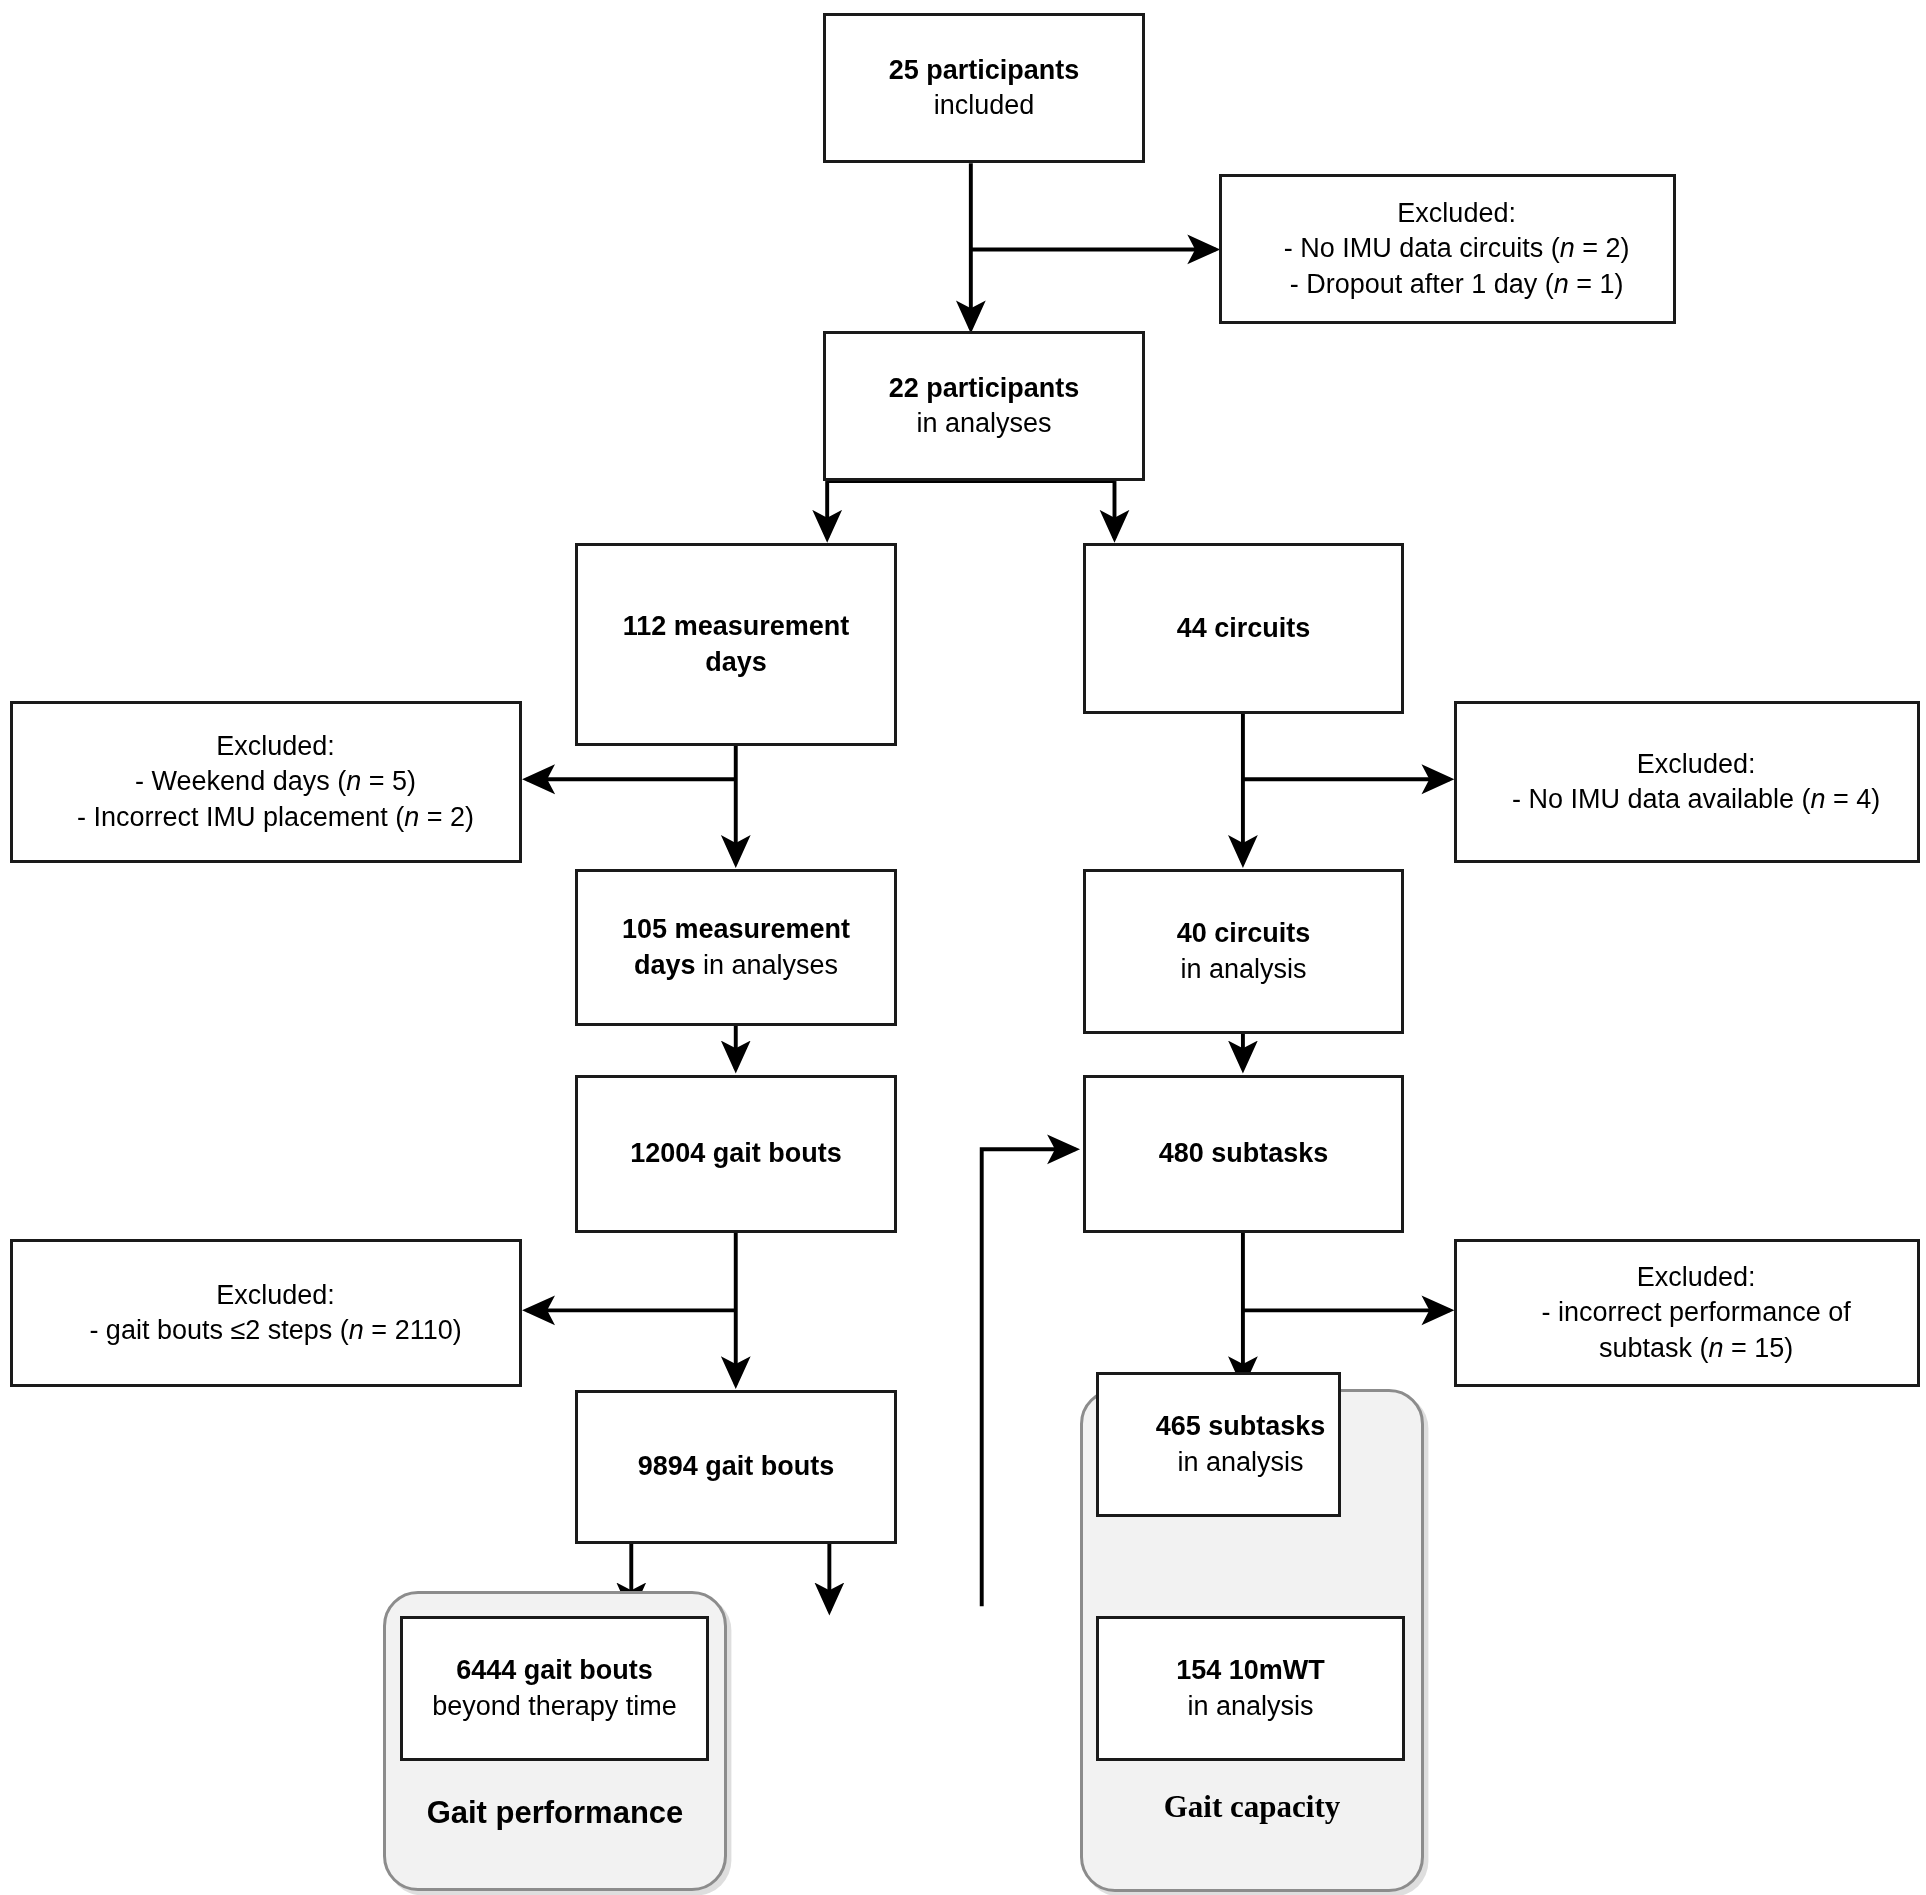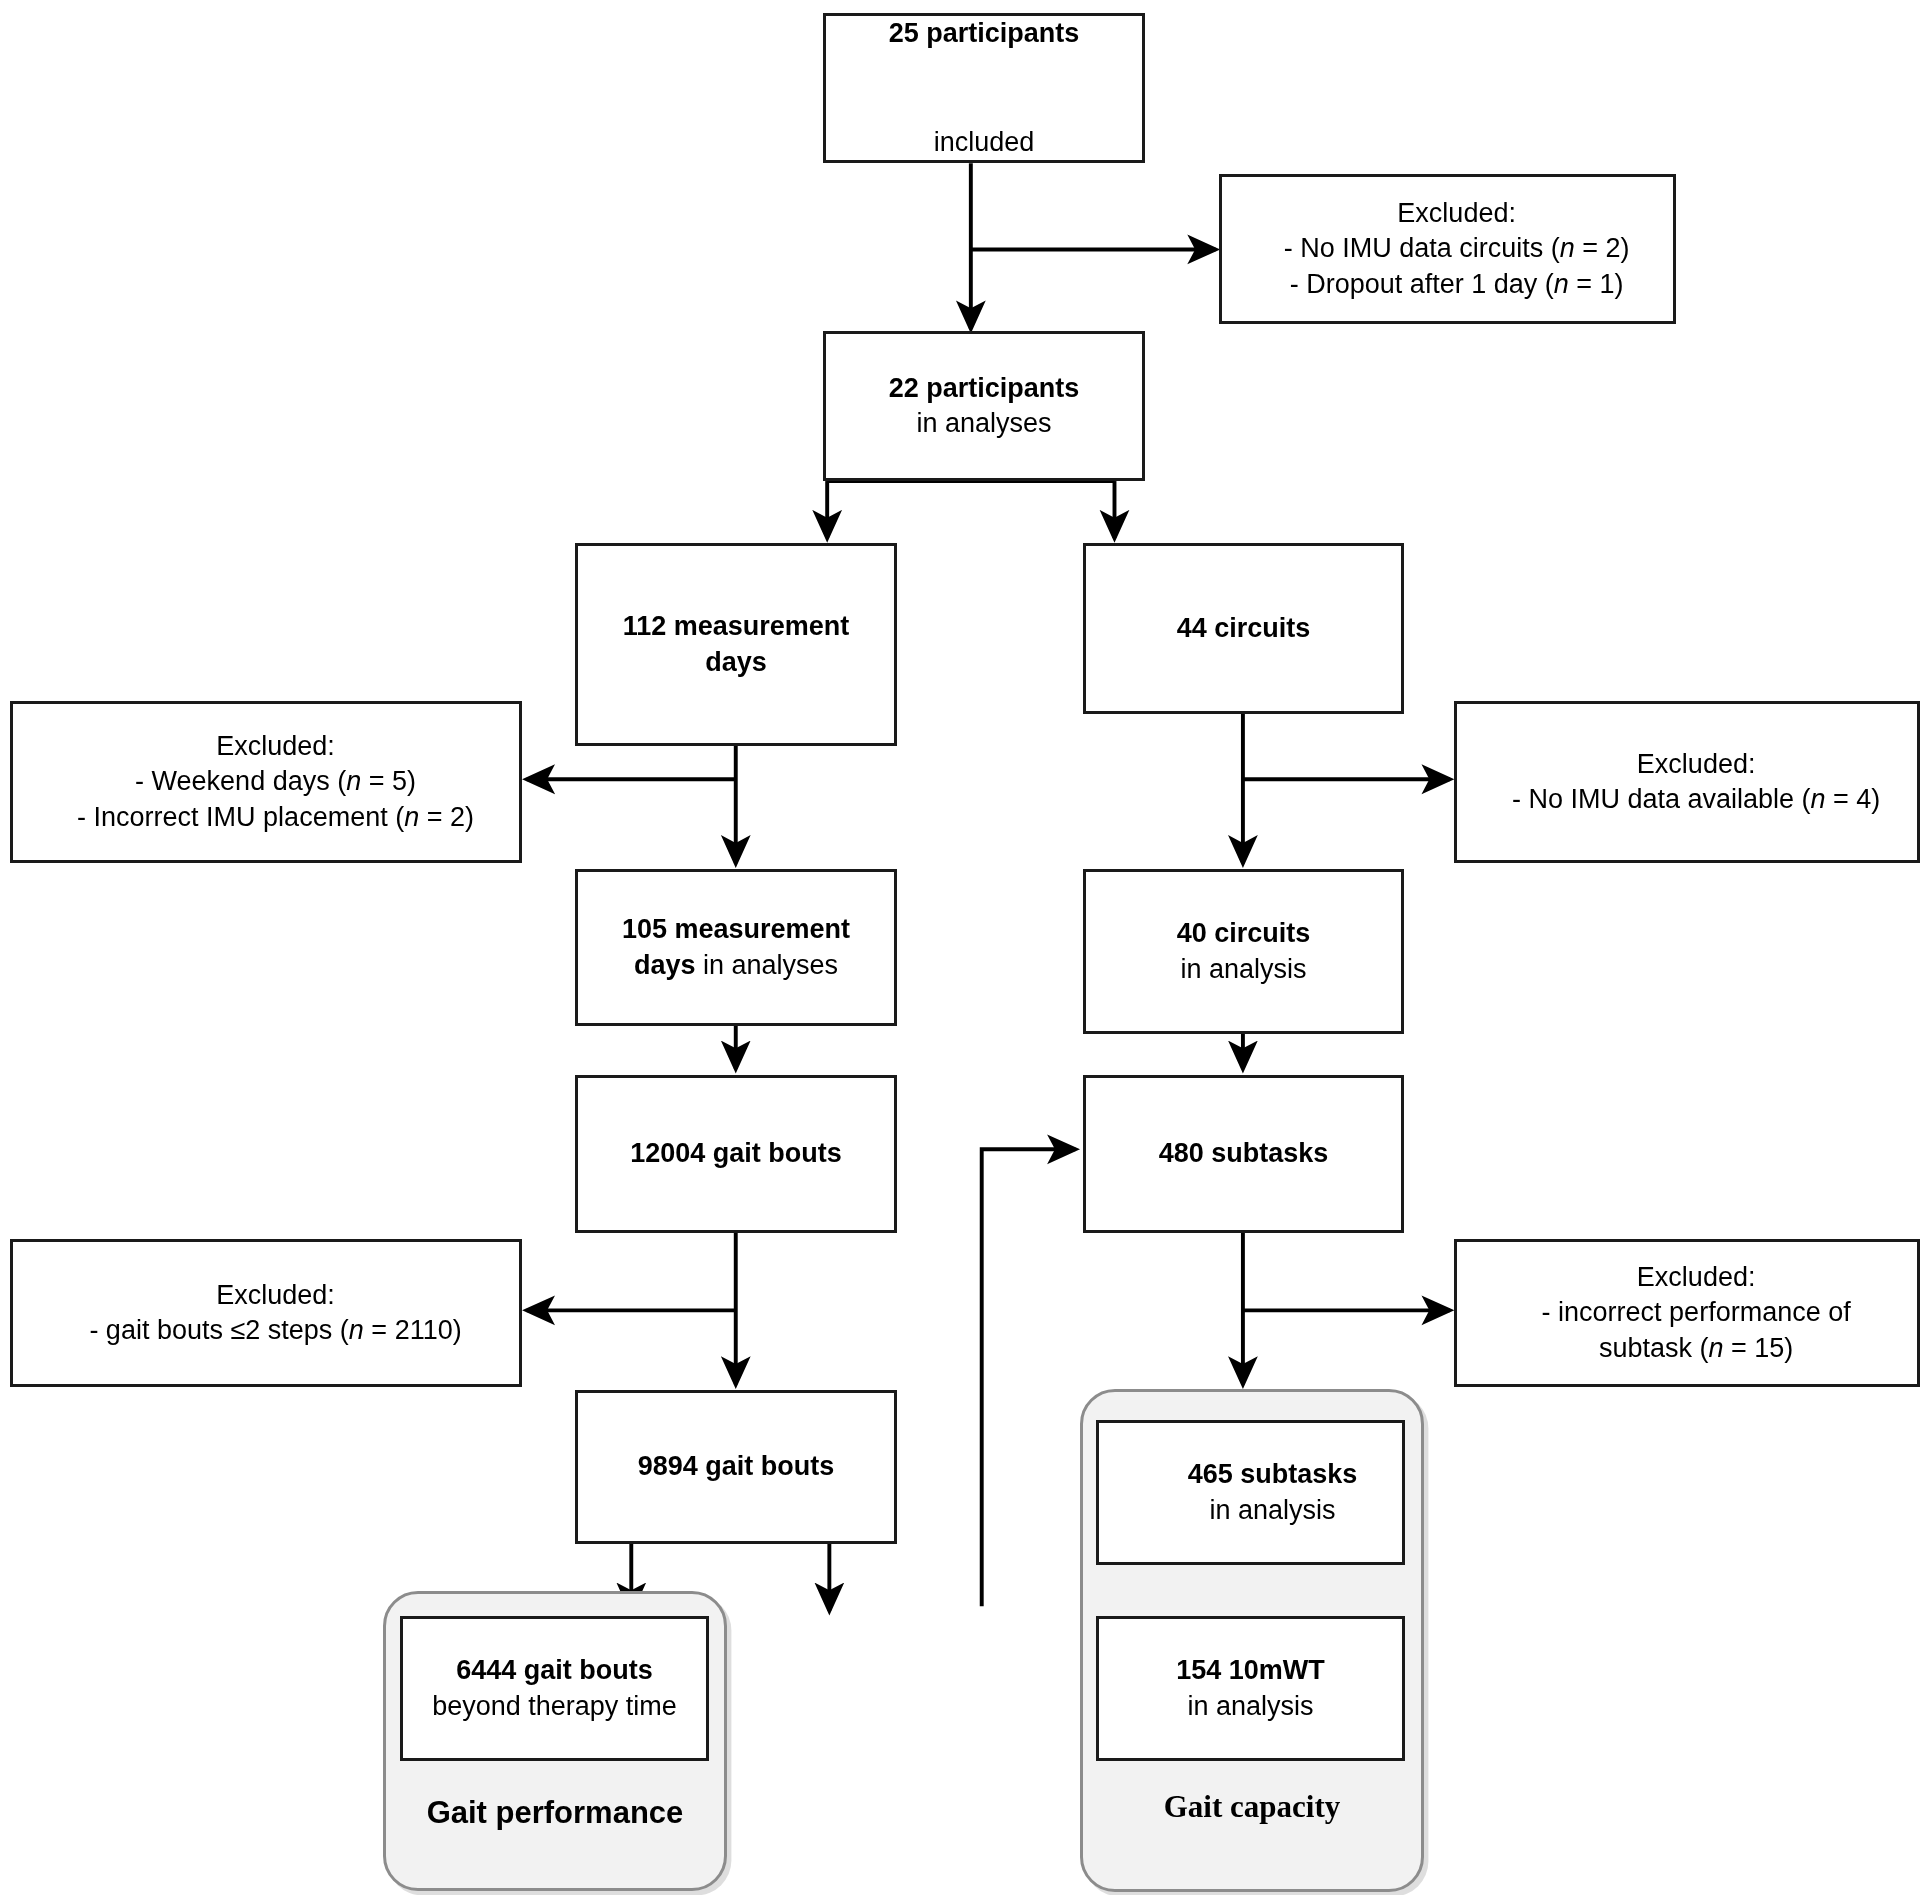--- a/index.html
+++ b/index.html
@@ -66,21 +66,21 @@
   </svg>
 
   <div class="group" style="left:383px;top:1591px;width:344px;height:300px;">
     <div class="group-label" style="bottom:57px;">Gait performance</div>
   </div>
 
   <div class="group" style="left:1080px;top:1389px;width:344px;height:503px;">
     <div class="group-label" style="bottom:64px;font-family:Liberation Serif, serif;">Gait capacity</div>
   </div>
 
-  <div class="node" style="left:823px;top:13px;width:322px;height:150px;justify-content:space-between;">
+  <div class="node" style="left:823px;top:13px;width:322px;height:150px;">
     <span class="ln b">25 participants</span>
     <span class="ln">included</span>
   </div>
 
   <div class="node lefttext" style="left:1219px;top:174px;width:457px;height:150px;">
     <span class="ln">Excluded:</span>
     <span class="ln"><span>- No IMU data circuits (</span><span class="it">n</span><span> = 2)</span></span>
     <span class="ln"><span>- Dropout after 1 day (</span><span class="it">n</span><span> = 1)</span></span>
   </div>
 
@@ -135,21 +135,21 @@
   <div class="node lefttext" style="left:1454px;top:1239px;width:466px;height:148px;">
     <span class="ln">Excluded:</span>
     <span class="ln">- incorrect performance of</span>
     <span class="ln"><span>subtask (</span><span class="it">n</span><span> = 15)</span></span>
   </div>
 
   <div class="node" style="left:575px;top:1390px;width:322px;height:154px;">
     <span class="ln b">9894 gait bouts</span>
   </div>
 
-  <div class="node" style="left:1096px;top:1420px;width:309px;height:145px;padding-left:44px;">
+  <div class="node" style="left:1096px;top:1372px;width:245px;height:145px;padding-left:44px;">
     <span class="ln b">465 subtasks</span>
     <span class="ln">in analysis</span>
   </div>
 
   <div class="node" style="left:400px;top:1616px;width:309px;height:145px;">
     <span class="ln b">6444 gait bouts</span>
     <span class="ln">beyond therapy time</span>
   </div>
 
 

